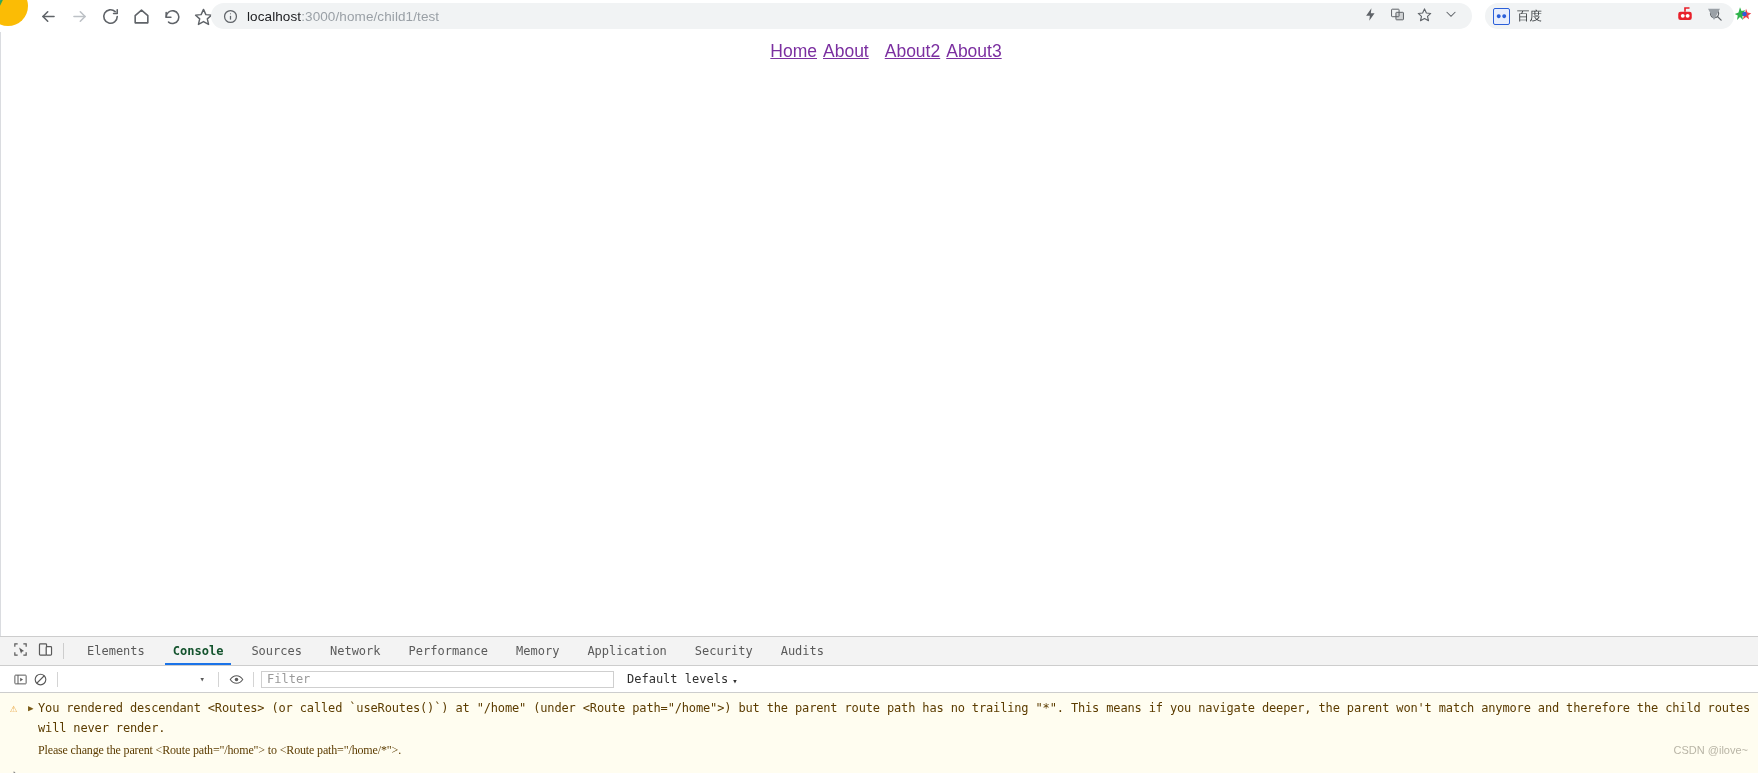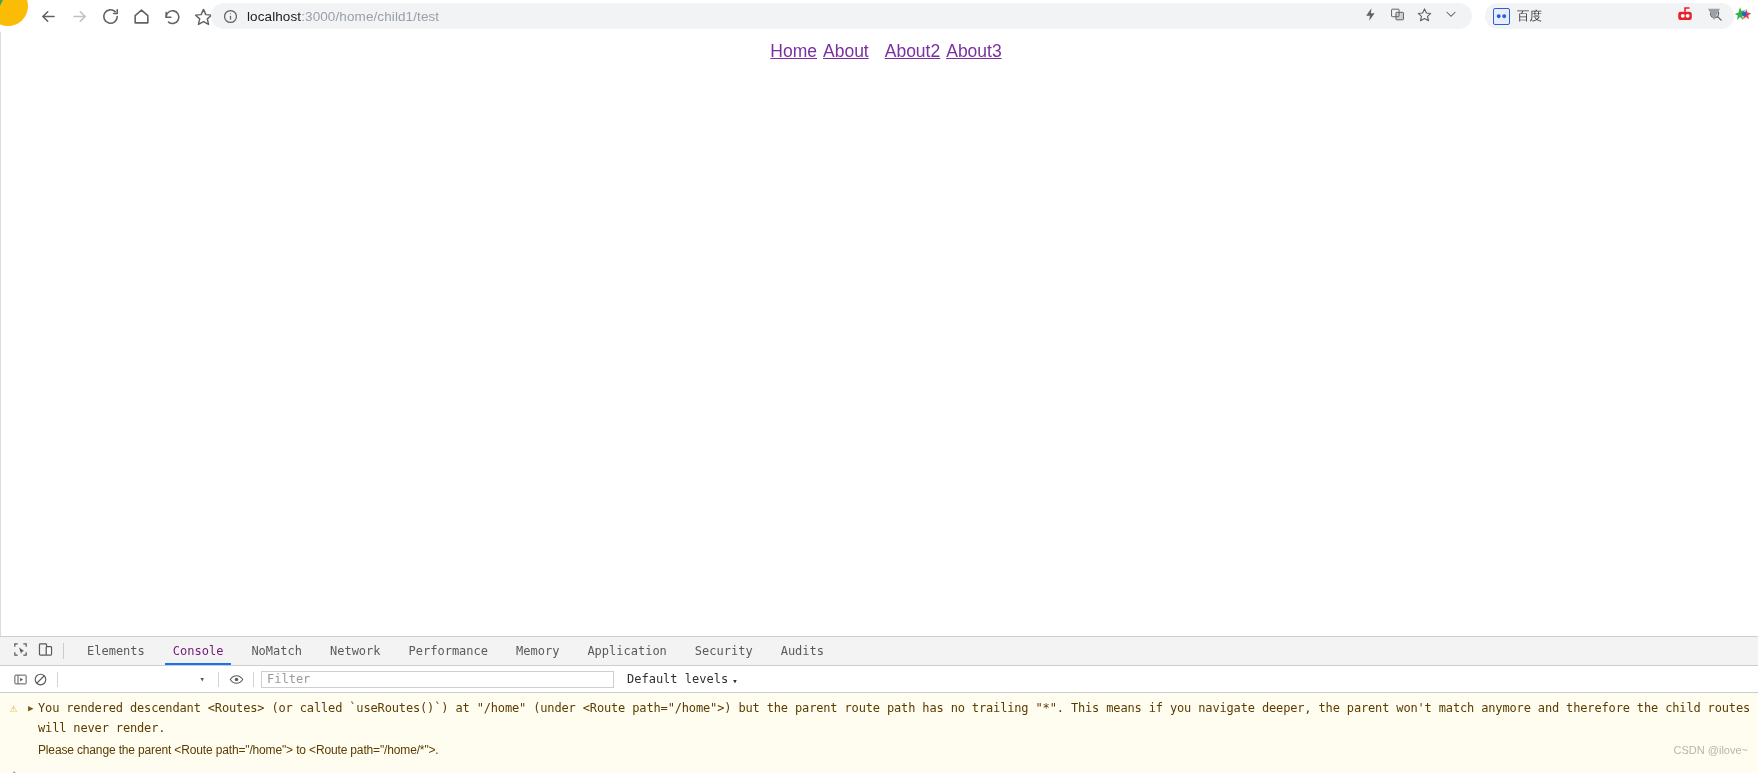--- a/index.html
+++ b/index.html
@@ -203,21 +203,22 @@
   .dt-tab {
     padding: 0 14px;
     display: flex;
     align-items: center;
     font-size: 12px;
     color: #5a5a5a;
     white-space: nowrap;
     position: relative;
   }
   .dt-tab.active {
-    color: #701a75;
+    color: #14532d;
+    font-weight: bold;
   }
   .dt-tab.active::after {
     content: "";
     position: absolute;
     left: 6px; right: 6px; bottom: 0;
     height: 2px;
     background: #1a73e8;
   }
 
   .dt-filterbar {
@@ -309,21 +310,21 @@
   }
   .msg-text {
     flex: 1 1 auto;
     white-space: pre-wrap;
     padding-right: 6px;
     letter-spacing: -0.15px;
   }
   .console-msg2 {
     font-size: 12px;
     color: #5c3c00;
-    font-family: Liberation Sans, sans-serif;
+    font-family: Liberation Serif, serif;
     line-height: 20px;
     padding-left: 38px;
     margin-top: 2px;
     letter-spacing: -0.15px;
   }
   .console-caret {
     position: absolute;
     left: 12px; bottom: -4px;
     color: #8a8a8a;
     font-size: 10px;
@@ -479,21 +480,21 @@
     </div>
     <div class="dt-sep"></div>
     <div class="dt-tabs">
       <div class="dt-tab">
           <span>Elements</span>
         </div>
       <div class="dt-tab active">
           <span>Console</span>
         </div>
       <div class="dt-tab">
-          <span>NoMatch</span>
+          <span>Sources</span>
         </div>
       <div class="dt-tab">
           <span>Network</span>
         </div>
       <div class="dt-tab">
           <span>Performance</span>
         </div>
       <div class="dt-tab">
           <span>Memory</span>
         </div>

